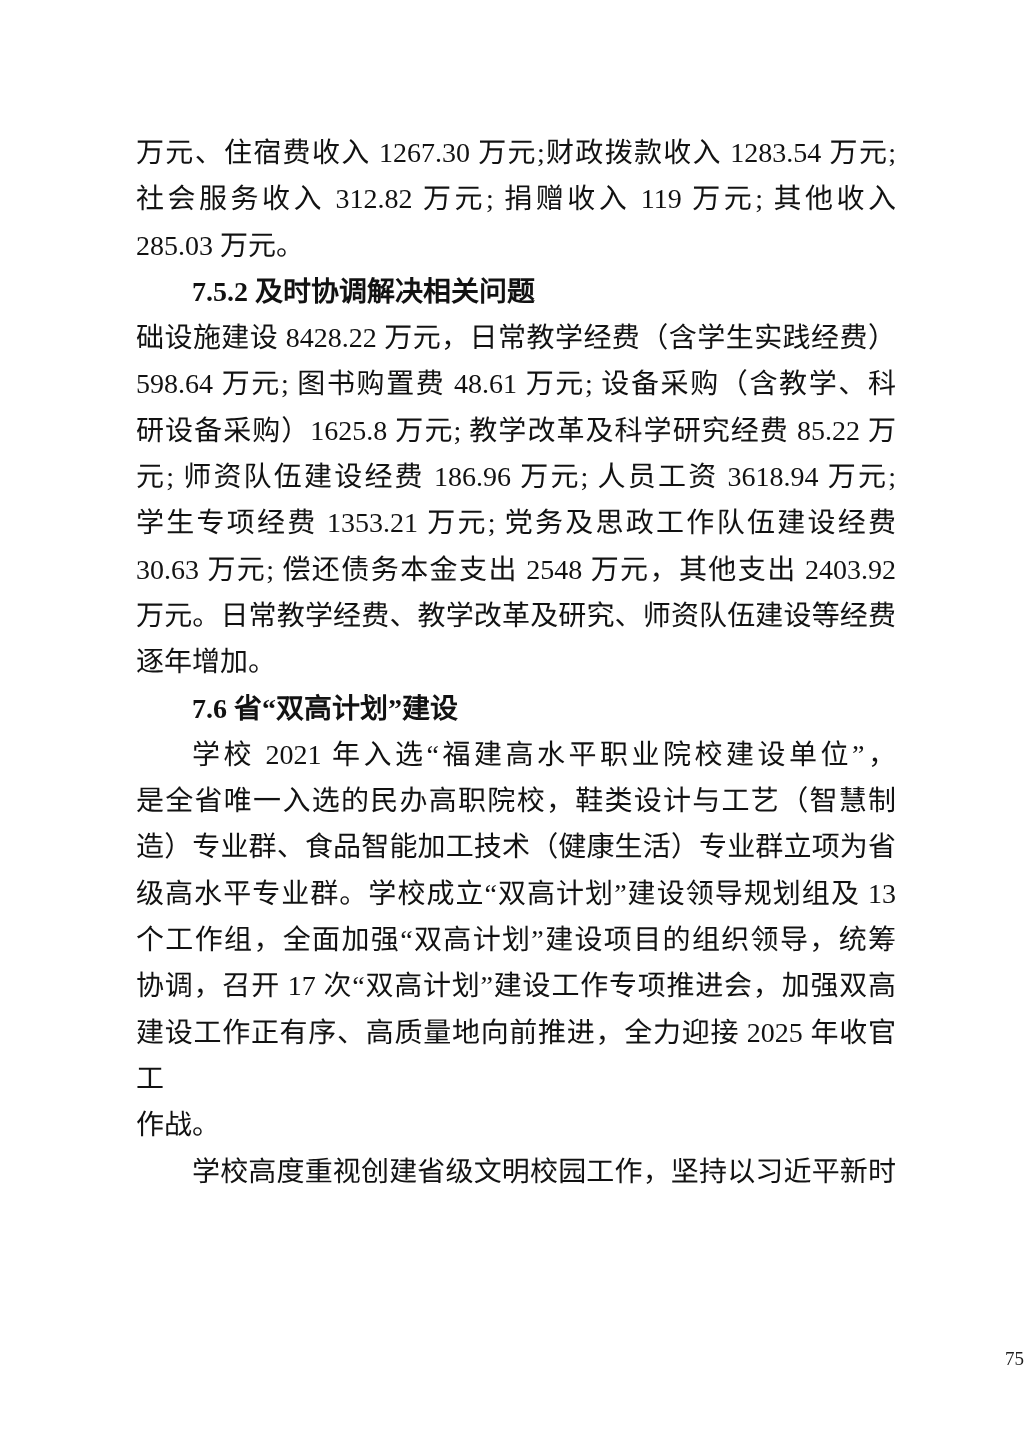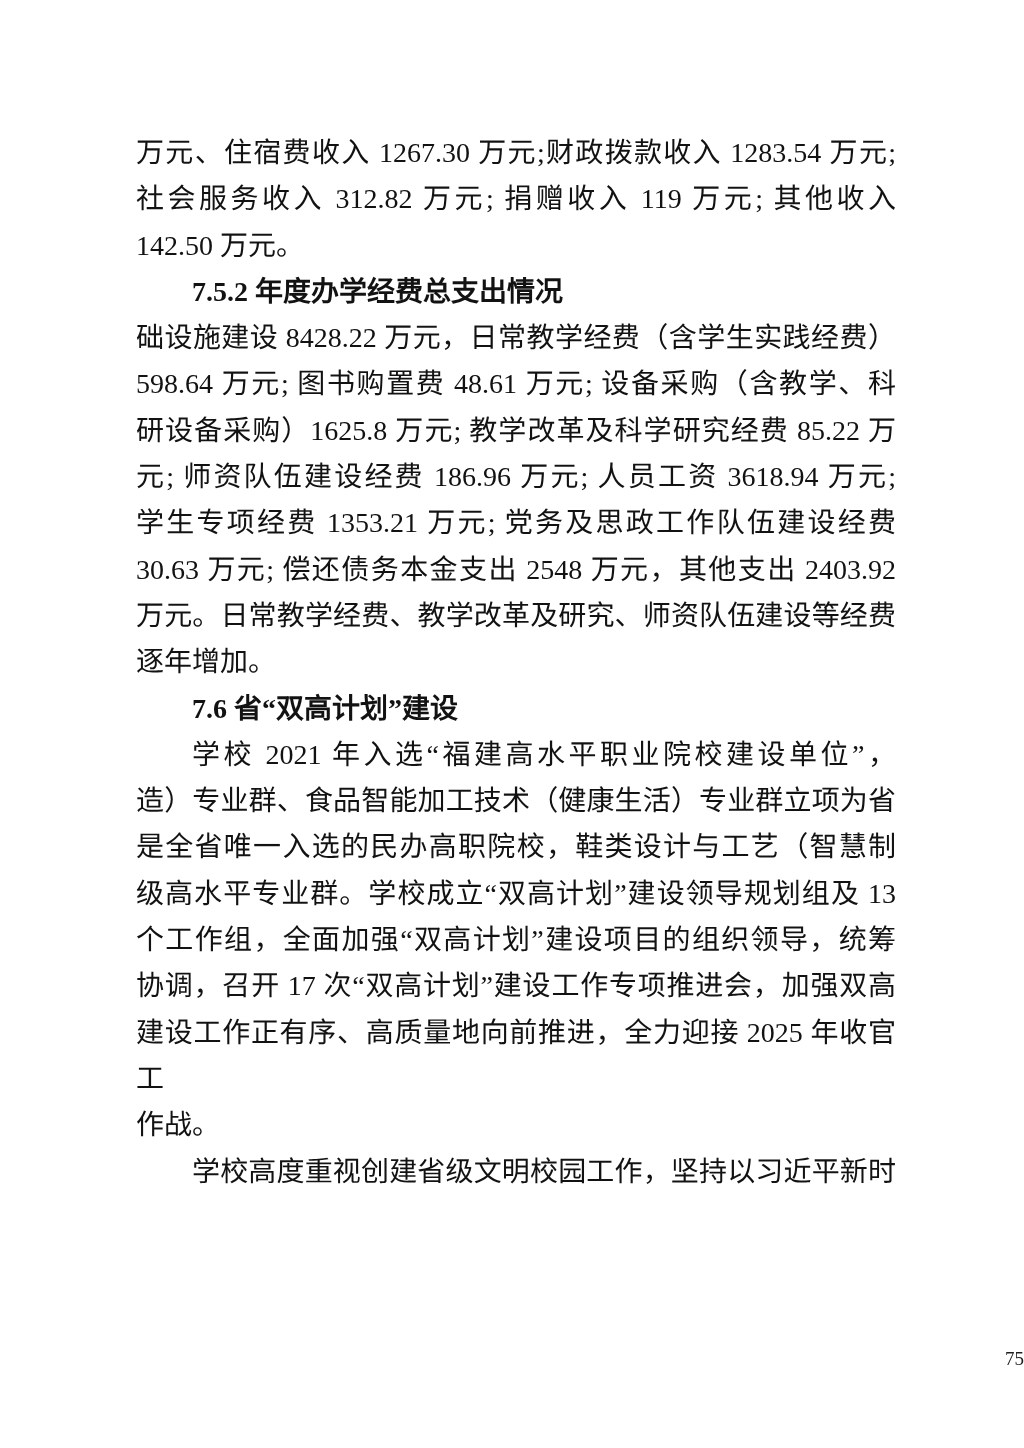--- a/index.html
+++ b/index.html
@@ -50,34 +50,34 @@
     color: #1e1e1e;
   }
 </style>
 </head>
 <body>
 
 <div class="page">
   <div class="text-block">
     <div class="line">万元、住宿费收入 1267.30 万元;财政拨款收入 1283.54 万元;</div>
     <div class="line">社会服务收入 312.82 万元; 捐赠收入 119 万元; 其他收入</div>
-    <div class="line end">142.50 万元。</div>
-    <div class="line heading">7.5.2 年度办学经费总支出情况</div>
+    <div class="line end">285.03 万元。</div>
+    <div class="line heading">7.5.2 及时协调解决相关问题</div>
     <div class="line">础设施建设 8428.22 万元，日常教学经费（含学生实践经费）</div>
     <div class="line">598.64 万元; 图书购置费 48.61 万元; 设备采购（含教学、科</div>
     <div class="line">研设备采购）1625.8 万元; 教学改革及科学研究经费 85.22 万</div>
     <div class="line">元; 师资队伍建设经费 186.96 万元; 人员工资 3618.94 万元;</div>
     <div class="line">学生专项经费 1353.21 万元; 党务及思政工作队伍建设经费</div>
     <div class="line">30.63 万元; 偿还债务本金支出 2548 万元，其他支出 2403.92</div>
     <div class="line">万元。日常教学经费、教学改革及研究、师资队伍建设等经费</div>
     <div class="line end">逐年增加。</div>
     <div class="line heading">7.6 省“双高计划”建设</div>
     <div class="line indent">学校 2021 年入选“福建高水平职业院校建设单位”，</div>
+    <div class="line">是全省唯一入选的民办高职院校，鞋类设计与工艺（智慧制</div>
     <div class="line">造）专业群、食品智能加工技术（健康生活）专业群立项为省</div>
-    <div class="line">是全省唯一入选的民办高职院校，鞋类设计与工艺（智慧制</div>
     <div class="line">级高水平专业群。学校成立“双高计划”建设领导规划组及 13</div>
     <div class="line">个工作组，全面加强“双高计划”建设项目的组织领导，统筹</div>
     <div class="line">协调，召开 17 次“双高计划”建设工作专项推进会，加强双高</div>
     <div class="line">建设工作正有序、高质量地向前推进，全力迎接 2025 年收官工</div>
     <div class="line end">作战。</div>
     <div class="line indent">学校高度重视创建省级文明校园工作，坚持以习近平新时</div>
   </div>
   <div class="page-number">75</div>
 </div>
 

